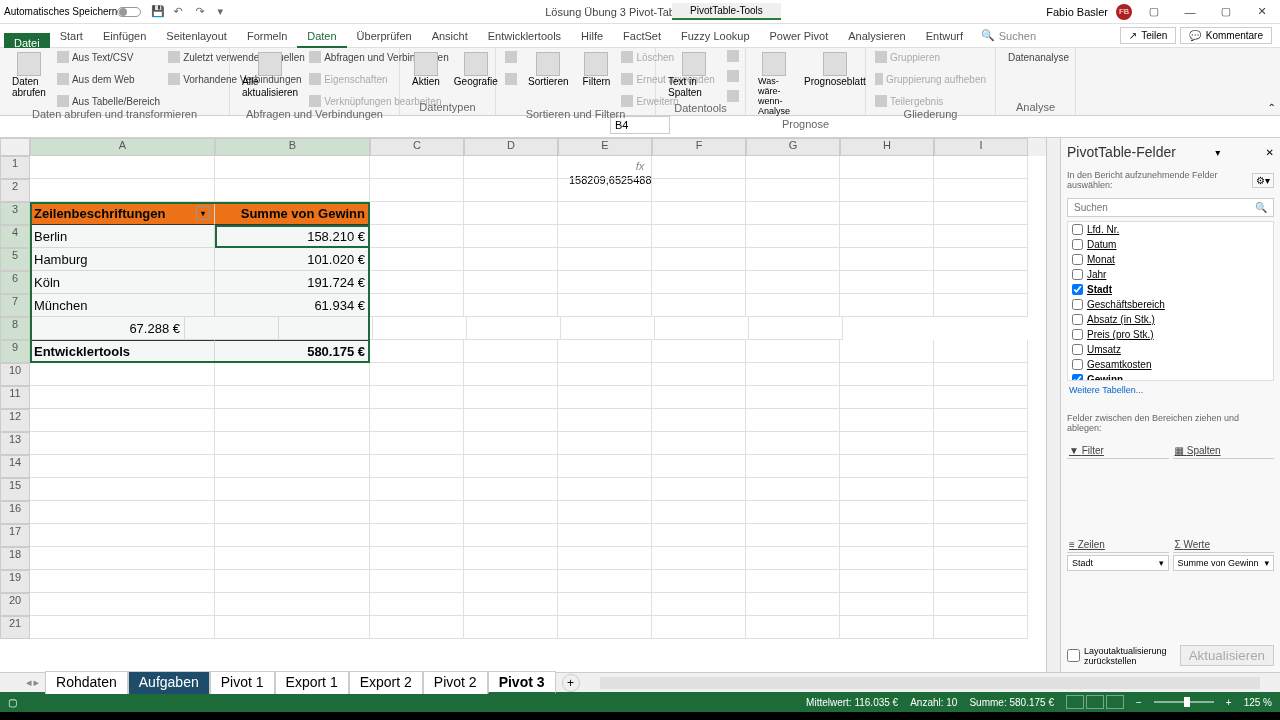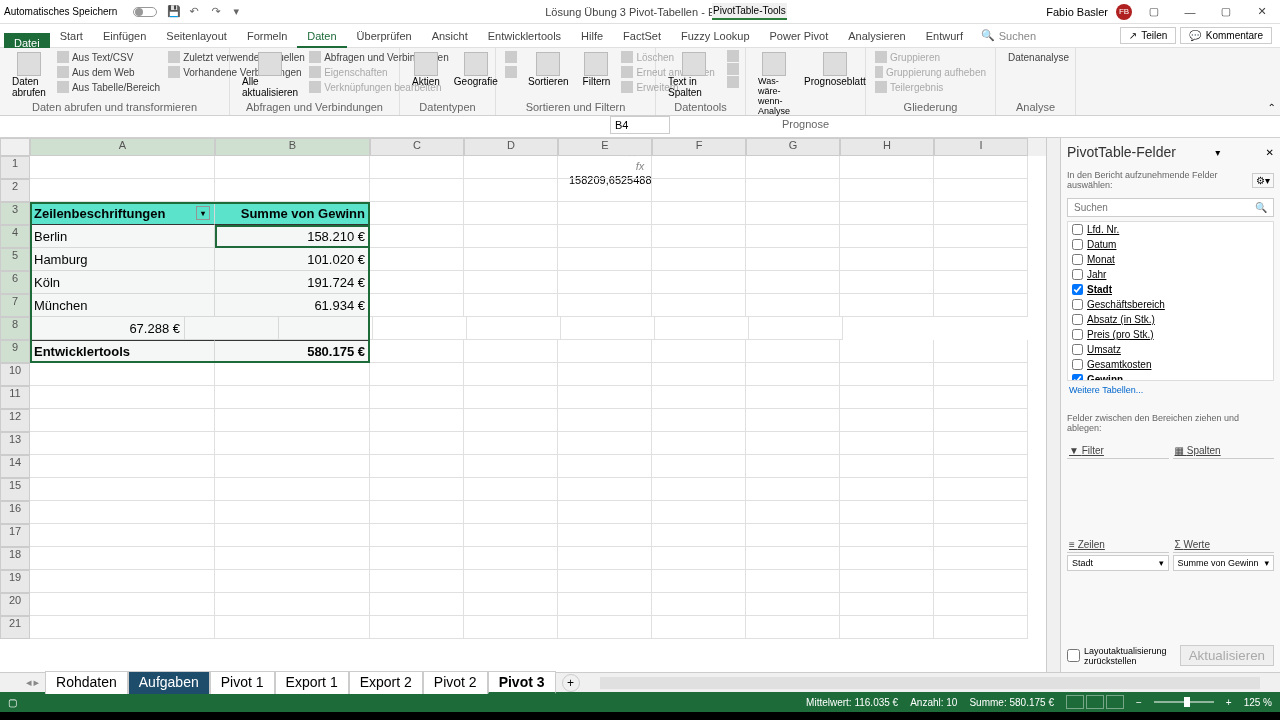--- a/index.html
+++ b/index.html
@@ -1,44 +1,44 @@
 <!DOCTYPE html>
 <html><head>
 <meta charset="utf-8">
 <style>
 * { margin: 0; padding: 0; box-sizing: border-box; font-family: 'Segoe UI', Tahoma, sans-serif; }
 body { background: #fff; font-size: 11px; overflow: hidden; width: 1280px; height: 720px; }
 
 
 .titlebar { height: 24px; background: #fff; display: flex; align-items: center; padding: 0 4px; border-bottom: 1px solid #e0e0e0; }
-.autosave { display: flex; align-items: center; gap: 16px; font-size: 10px; }
+.autosave { display: flex; align-items: center; gap: 0; font-size: 10px; }
 .toggle { width: 24px; height: 10px; border: 1px solid #999; border-radius: 5px; position: relative; background: #fff; }
 .toggle::after { content: ''; width: 8px; height: 8px; background: #999; border-radius: 50%; position: absolute; left: 1px; top: 0; }
 .qat { display: flex; gap: 8px; margin-left: 10px; }
 .qat-icon { width: 14px; height: 14px; color: #666; }
 .title-center { position: absolute; left: 50%; transform: translateX(-50%); font-size: 11px; color: #444; }
-.pivot-context { position: absolute; left: 712px; background: #f0f0f0; padding: 2px 1px; font-size: 10px; border-bottom: 2px solid #2b7d3c; }
+.pivot-context { position: absolute; left: 672px; background: #f0f0f0; padding: 2px 18px; font-size: 10px; border-bottom: 2px solid #2b7d3c; }
 .title-right { position: absolute; right: 4px; display: flex; align-items: center; gap: 8px; }
 .user-badge { width: 16px; height: 16px; background: #b02020; border-radius: 50%; color: #fff; font-size: 8px; display: flex; align-items: center; justify-content: center; }
 .win-btn { width: 28px; height: 20px; display: flex; align-items: center; justify-content: center; color: #444; }
 
 
 .ribbon-tabs { height: 24px; display: flex; align-items: center; background: #fff; border-bottom: 1px solid #e0e0e0; padding-left: 4px; }
 .ribbon-tab { padding: 4px 10px; font-size: 11px; color: #444; cursor: pointer; }
 .ribbon-tab.file { background: #1e6b3a; color: #fff; margin-top: 14px; }
 .ribbon-tab.active { border-bottom: 2px solid #1e6b3a; color: #1e6b3a; }
 .ribbon-right { position: absolute; right: 8px; display: flex; gap: 4px; }
 .share-btn { padding: 2px 8px; border: 1px solid #ccc; font-size: 10px; display: flex; align-items: center; gap: 4px; }
 
 
 .ribbon { height: 68px; background: #f5f5f5; border-bottom: 1px solid #d0d0d0; display: flex; font-size: 10px; position: relative; }
 .ribbon-group { border-right: 1px solid #e0e0e0; padding: 2px 6px; display: flex; flex-direction: column; }
 .ribbon-group-label { font-size: 11px; color: #666; text-align: center; margin-top: auto; }
 .ribbon-items { display: flex; gap: 2px; }
-.ribbon-col { display: flex; flex-direction: column; gap: 1px; }
+.ribbon-col { display: flex; flex-direction: column; gap: 8px; }
 .ribbon-item { display: flex; align-items: center; gap: 3px; padding: 1px 3px; font-size: 10px; color: #444; white-space: nowrap; }
 .ribbon-item.disabled { color: #aaa; }
 .ribbon-big { display: flex; flex-direction: column; align-items: center; padding: 2px 6px; }
 .ribbon-big-icon { width: 24px; height: 24px; background: #ddd; border: 1px solid #bbb; }
 .small-icon { width: 12px; height: 12px; background: #ccc; display: inline-block; }
 .ribbon-collapse { position: absolute; right: 4px; bottom: 2px; font-size: 10px; }
 
 
 .formula-bar { height: 22px; display: flex; align-items: center; border-bottom: 1px solid #d0d0d0; flex-direction: column; }
 .name-box { width: 60px; border: 1px solid #ccc; padding: 2px 4px; font-size: 11px; margin: 0 2px; }
@@ -56,21 +56,21 @@
 .col-A { width: 185px; } .col-B { width: 155px; } .col-C { width: 94px; } .col-D { width: 94px; }
 .col-E { width: 94px; } .col-F { width: 94px; } .col-G { width: 94px; } .col-H { width: 94px; } .col-I { width: 94px; }
 
 .grid-body { display: flex; }
 .row-headers { width: 30px; }
 .row-h { height: 23px; border: 1px solid #ccc; text-align: center; font-size: 11px; color: #555; background: #e8e8e8; }
 .row-h.sel { background: #d0e0d0; }
 .cells { position: relative; }
 .row { display: flex; height: 23px; }
 .cell { border-right: 1px solid #e0e0e0; border-bottom: 1px solid #e0e0e0; padding: 2px 4px; font-size: 13px; display: flex; align-items: center; }
-.cell.header-row { font-weight: bold; background: #5eead4; border-bottom: 1px solid #333; }
+.cell.header-row { font-weight: bold; background: #f97316; border-bottom: 1px solid #333; }
 .cell.right { justify-content: flex-end; }
 .cell.total { font-weight: bold; border-top: 1px solid #333; }
 .cell.active { outline: 2px solid #1e6b3a; outline-offset: -2px; }
 .filter-btn { width: 14px; height: 14px; border: 1px solid #999; margin-left: auto; font-size: 8px; display: flex; align-items: center; justify-content: center; }
 .selection-box { position: absolute; border: 2px solid #1e6b3a; pointer-events: none; top: 46px; left: 0; width: 340px; height: 161px; background: rgba(30,107,58,0.05); }
 
 .vscroll { width: 14px; background: #f0f0f0; border-left: 1px solid #ccc; }
 
 
 .field-pane { width: 220px; border-left: 1px solid #ccc; background: #f8f8f8; padding: 6px; font-size: 10px; display: flex; flex-direction: column; }

